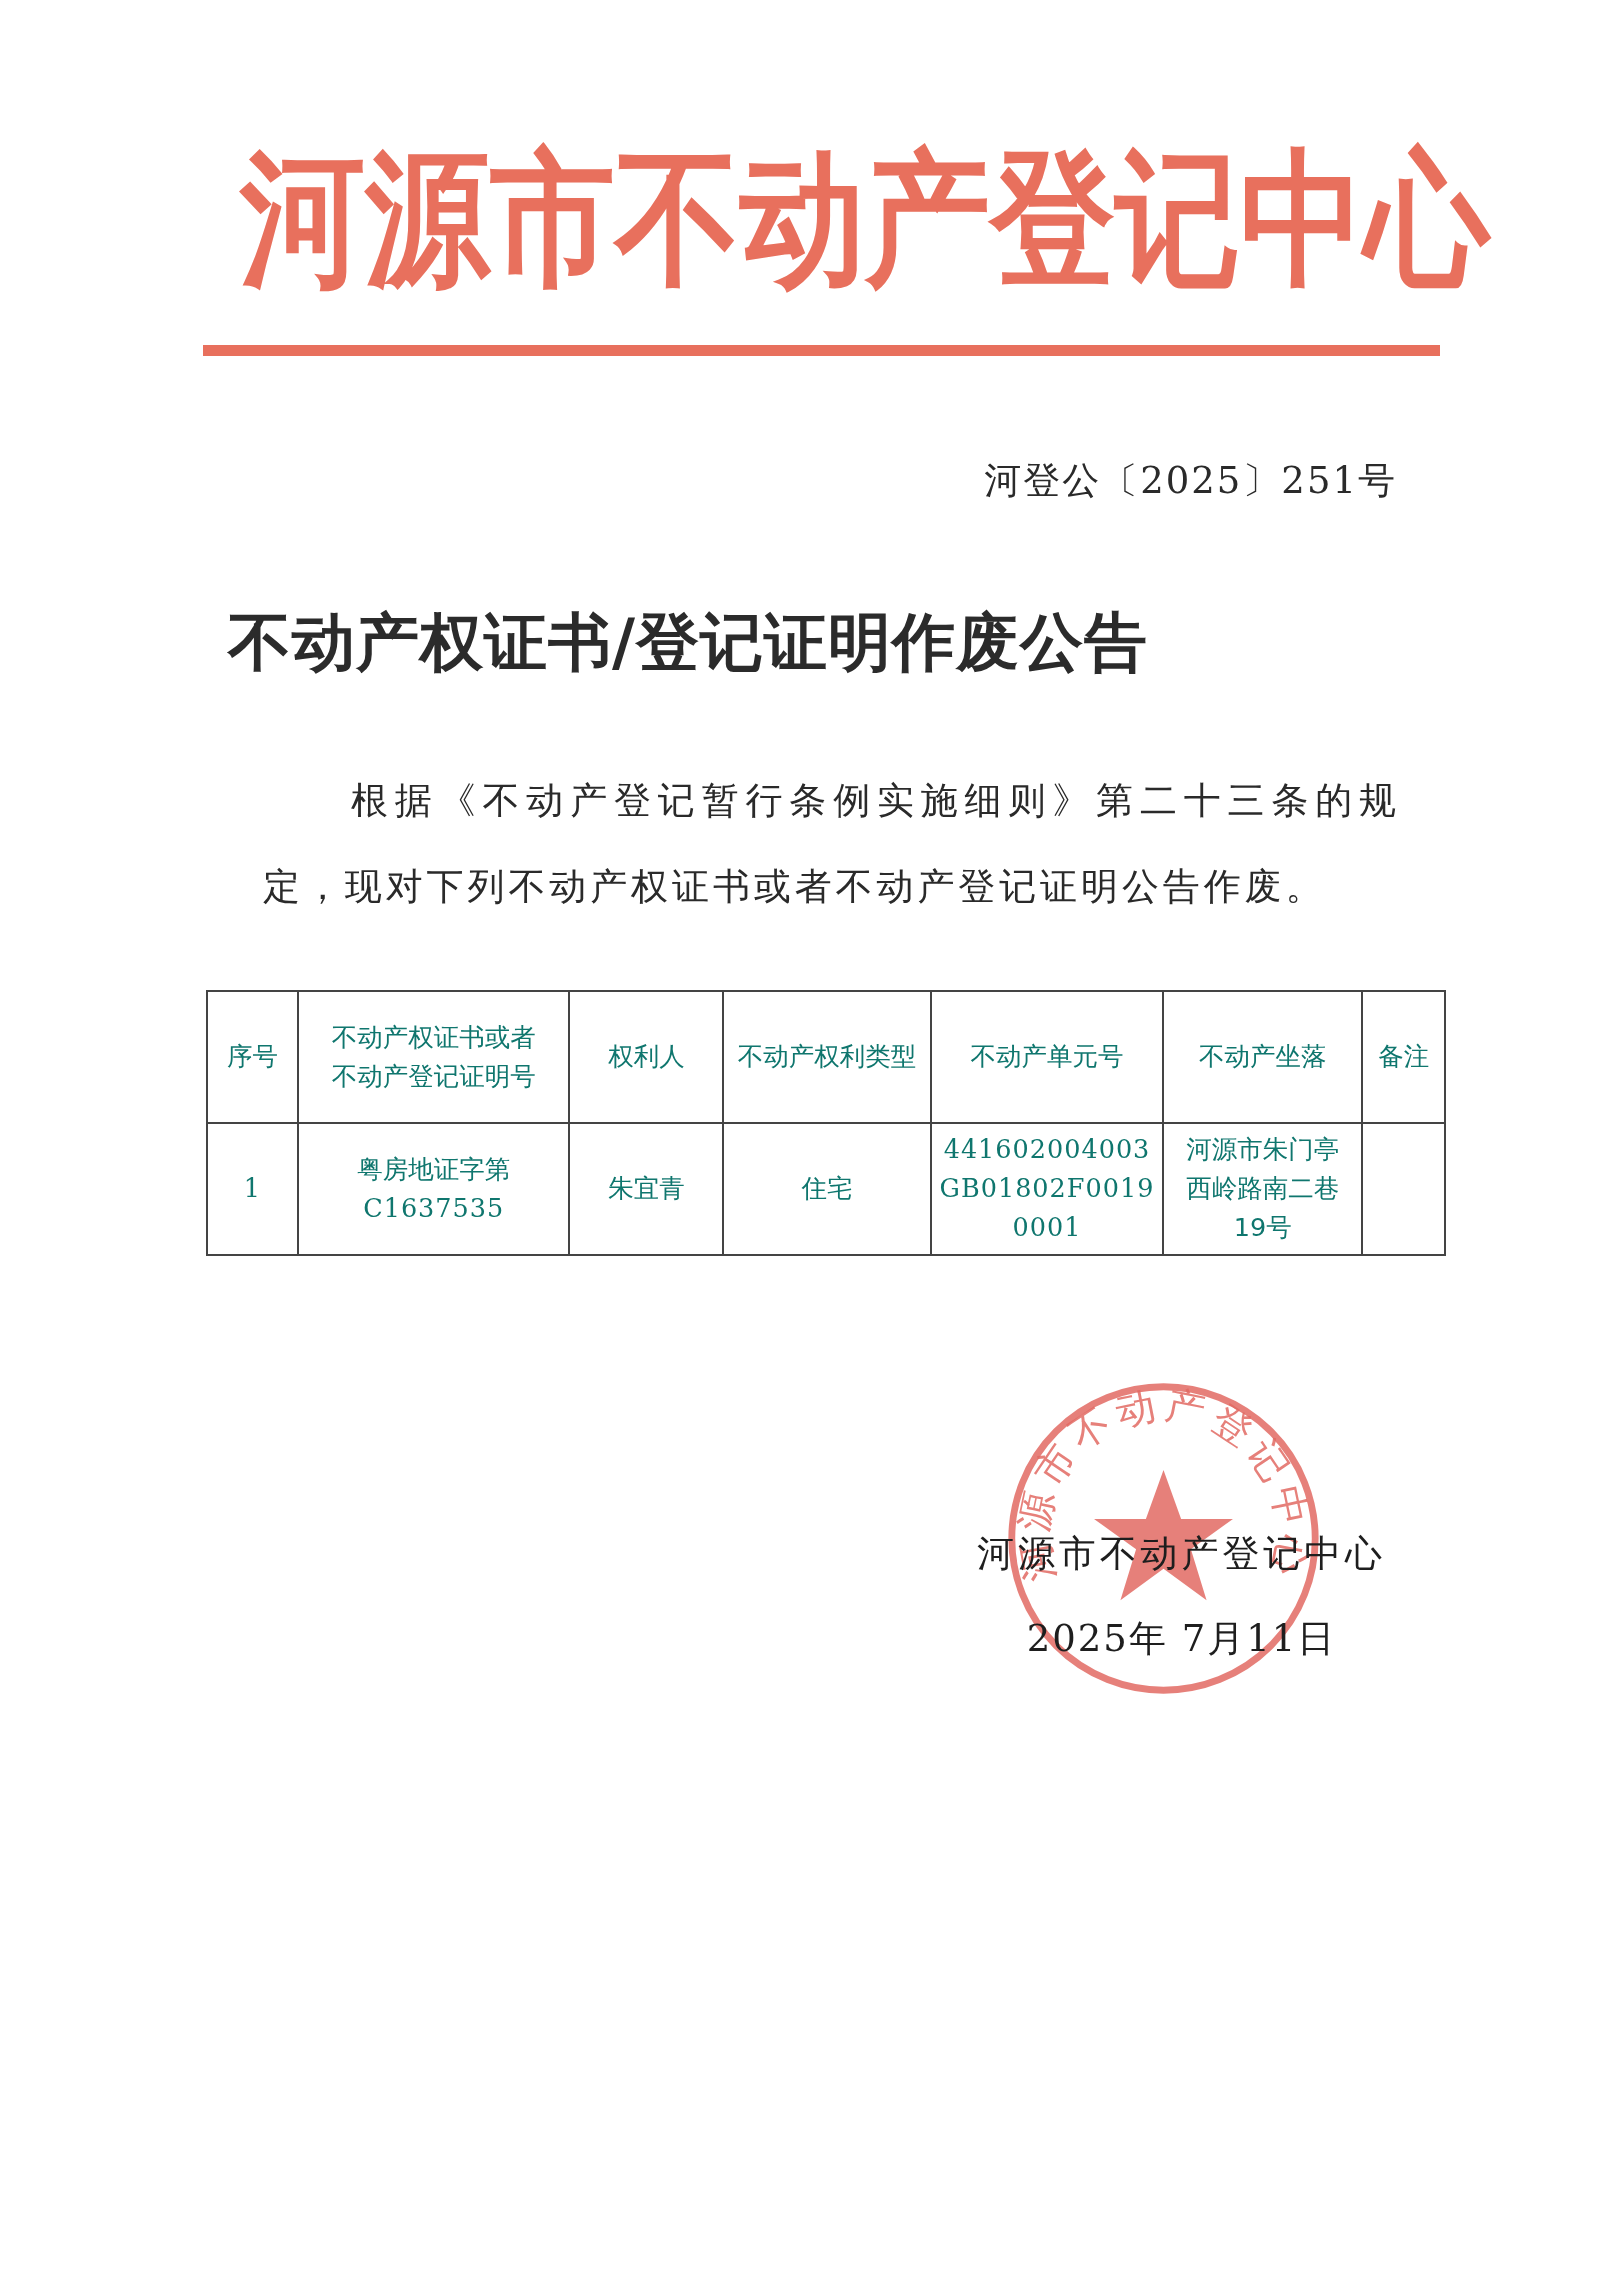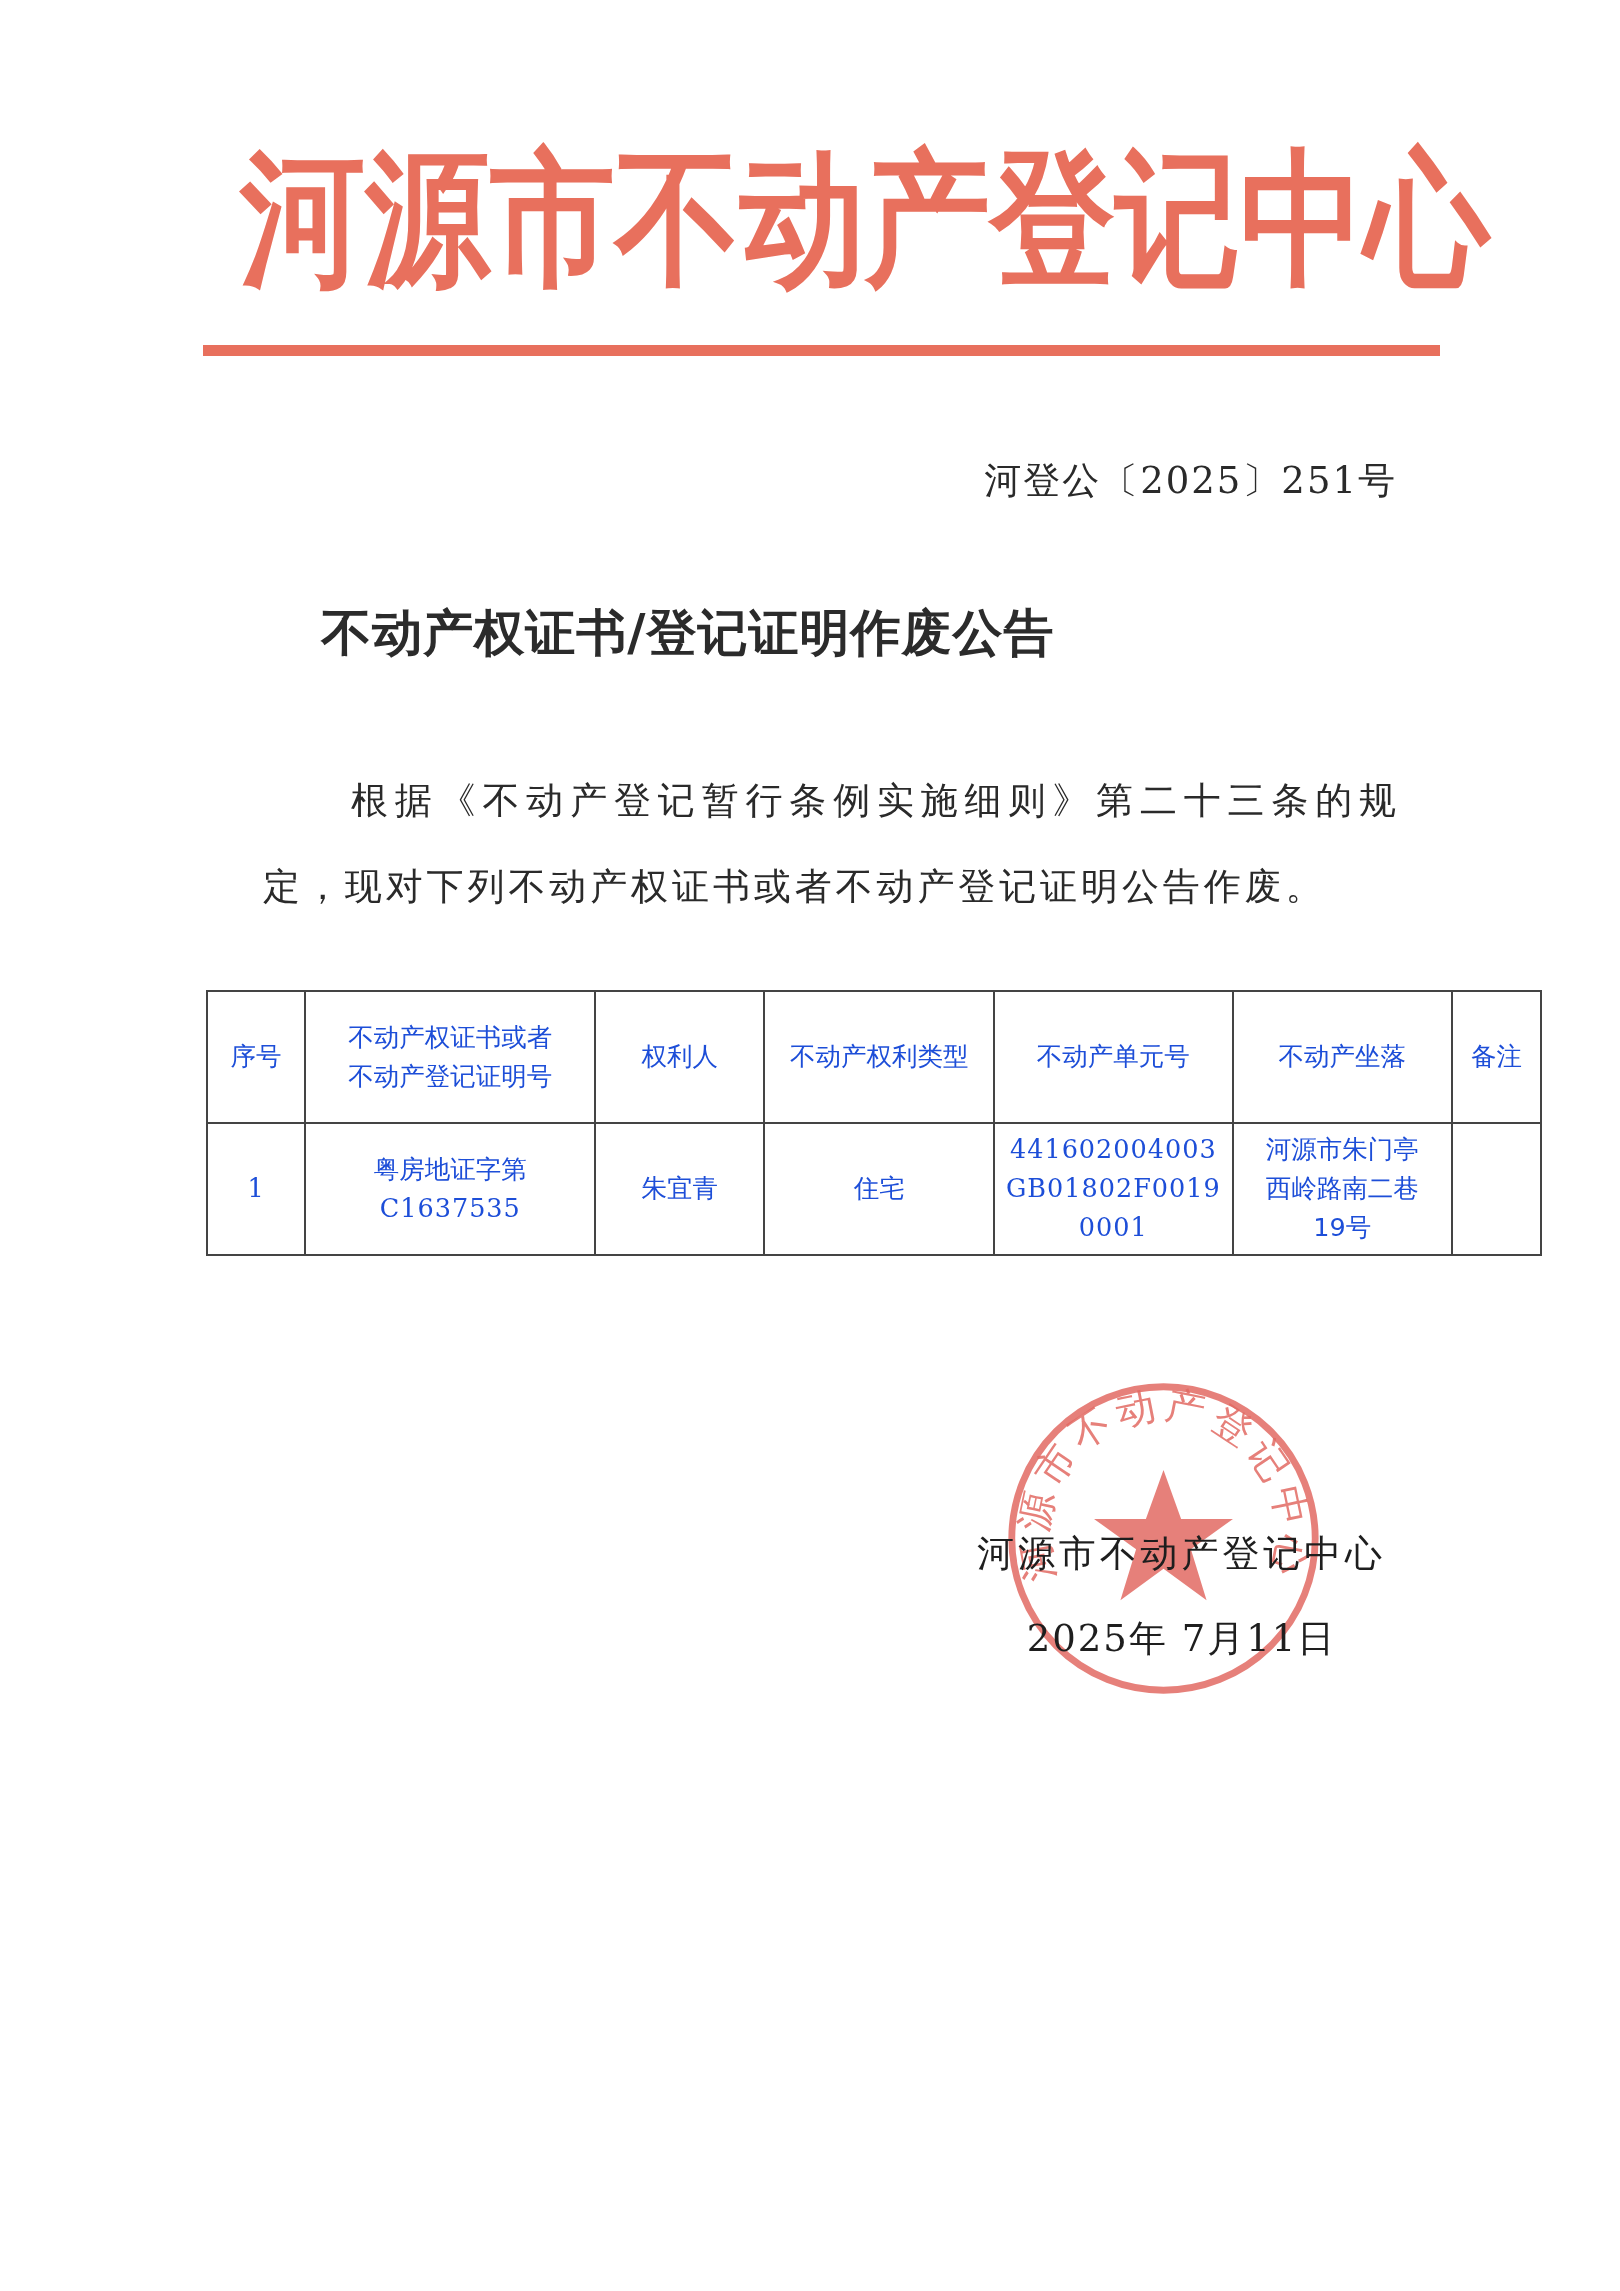--- a/index.html
+++ b/index.html
@@ -53,21 +53,21 @@
     letter-spacing: 2px;
     color: #2a2a2a;
   }
 
   .doc-title {
     position: absolute;
     left: 0;
     width: 1376px;
     top: 600px;
     text-align: center;
-    font-size: 50px;
+    font-size: 63px;
     font-weight: bold;
     color: #2b2b2b;
     letter-spacing: 1px;
   }
 
   .body-para {
     position: absolute;
     left: 263px;
     top: 758px;
     width: 1137px;
@@ -76,25 +76,25 @@
     color: #2a2a2a;
     text-indent: 88px;
     letter-spacing: 3.9px;
     text-align: justify;
   }
 
   table.cert-table {
     position: absolute;
     left: 206px;
     top: 990px;
-    width: 1336px;
+    width: 1240px;
     border-collapse: collapse;
     border: 2.9px solid #333;
     font-size: 25.5px;
-    color: #1d4ed8;
+    color: #0f766e;
     font-family: "DejaVu Sans", "Liberation Sans", sans-serif;
   }
   table.cert-table th, table.cert-table td {
     border: 2px solid #444;
     text-align: center;
     vertical-align: middle;
     font-weight: normal;
     padding: 5.9px 7.8px;
     line-height: 39px;
   }

